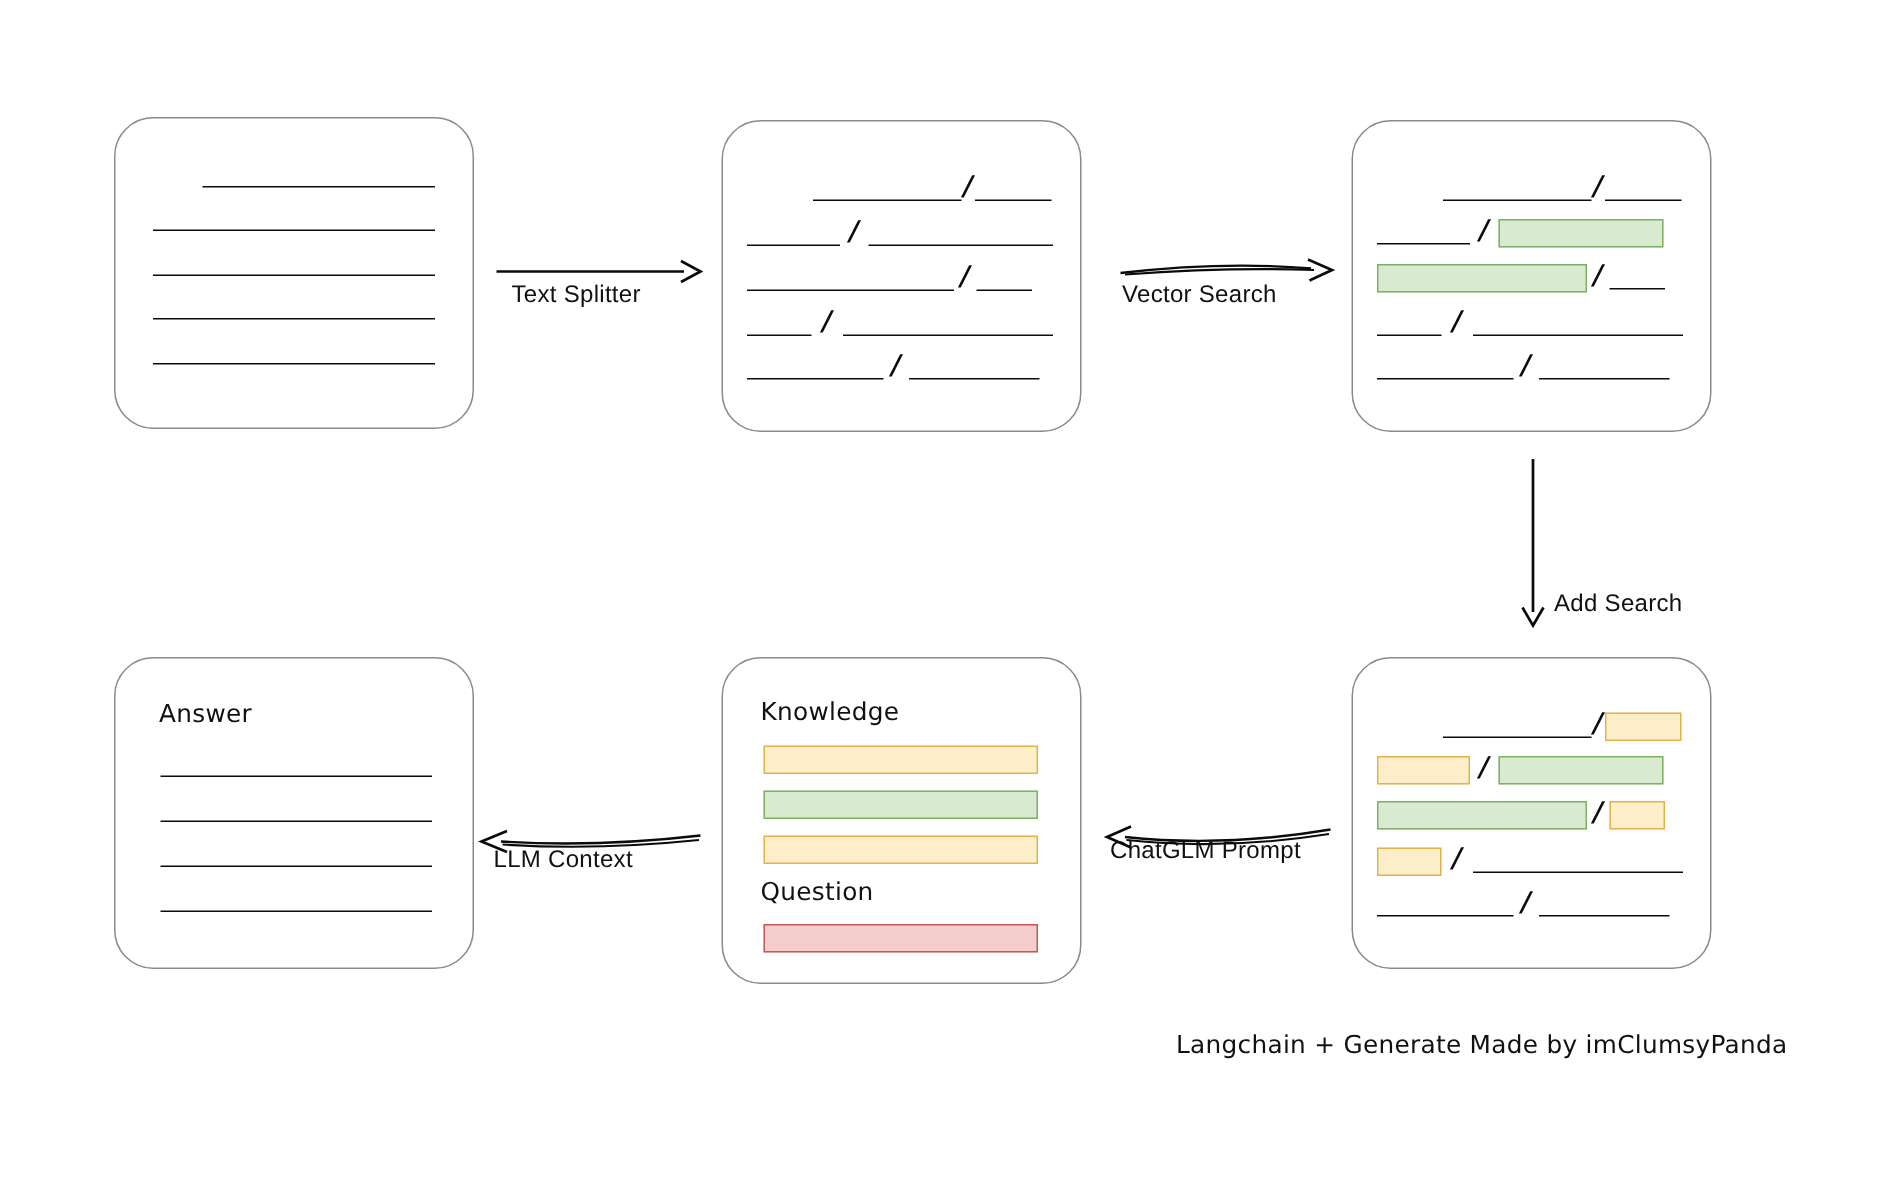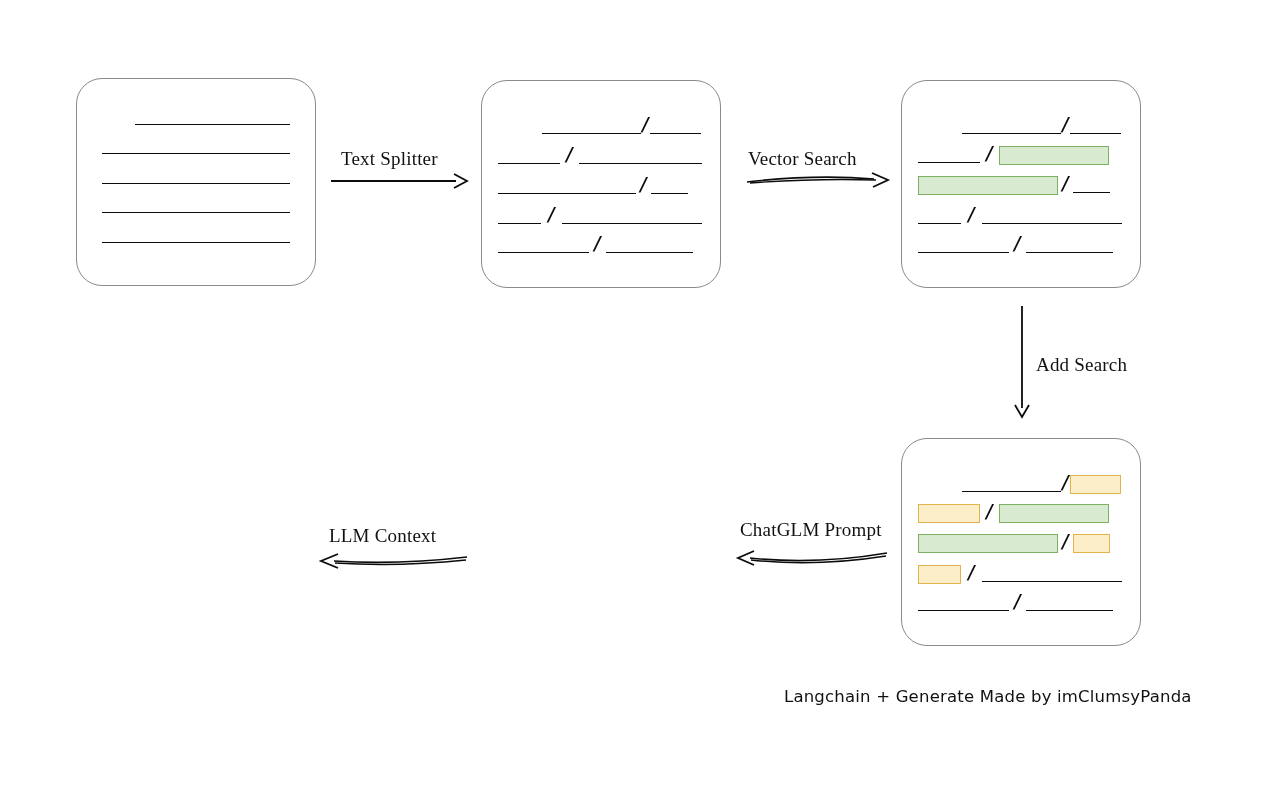--- a/index.html
+++ b/index.html
@@ -90,25 +90,26 @@
   .pline {
     position: absolute;
     height: 0;
     border-bottom: 1.9px solid #0b0b0b;
   }
 
   
   .arrow-svg { position: absolute; overflow: visible; }
   .arrow-label {
     position: absolute;
-    font-family: Liberation Serif, serif;
-    font-size: 19px;
+    font-family: Liberation Sans, sans-serif;
+    font-size: 16px;
     color: #111111;
     white-space: nowrap;
     letter-spacing: .2px;
+    margin-top: 40px;
   }
   .footer-note {
     position: absolute;
     font-family: "DejaVu Sans", sans-serif;
     font-size: 16.5px;
     color: #111111;
     white-space: nowrap;
     letter-spacing: .2px;
   }
 </style>
@@ -257,24 +258,46 @@
     </div>
   </div>
 
   <div class="arrow-label" style="left:740px; top:519px;">ChatGLM Prompt</div>
   <svg class="arrow-svg" style="left:736px; top:545px;" width="152" height="24" viewBox="0 0 152 24">
     <path d="M151 8 Q80 20 14 13" stroke="#0b0b0b" stroke-width="1.6" fill="none"></path>
     <path d="M150 11 Q80 22 15 15" stroke="#0b0b0b" stroke-width="1.4" fill="none"></path>
     <path d="M18 6 L2 13 L18 20" stroke="#0b0b0b" stroke-width="1.8" fill="none" stroke-linejoin="miter"></path>
   </svg>
 
+  <div class="box" style="left:481px; top:438px; width:240px; height:218px;">
+    <div class="box-inner">
+      <div class="box-title" style="left:25px; top:26px;">Knowledge</div>
+
+      <div class="bar hl-yellow" style="left:27px; top:58px; width:183px;"></div>
+      <div class="bar hl-green" style="left:27px; top:88px; width:183px;"></div>
+      <div class="bar hl-yellow" style="left:27px; top:118px; width:183px;"></div>
+
+      <div class="box-title" style="left:25px; top:146px;">Question</div>
+
+      <div class="bar hl-red" style="left:27px; top:177px; width:183px;"></div>
+    </div>
+  </div>
 
   <div class="arrow-label" style="left:329px; top:525px;">LLM Context</div>
   <svg class="arrow-svg" style="left:318px; top:549px;" width="150" height="22" viewBox="0 0 150 22">
     <path d="M149 8 Q80 16 16 12" stroke="#0b0b0b" stroke-width="1.6" fill="none"></path>
     <path d="M148 11 Q80 18 17 14" stroke="#0b0b0b" stroke-width="1.4" fill="none"></path>
     <path d="M20 5 L3 12 L20 19" stroke="#0b0b0b" stroke-width="1.8" fill="none" stroke-linejoin="miter"></path>
   </svg>
 
+  <div class="box" style="left:76px; top:438px; width:240px; height:208px;">
+    <div class="box-inner">
+      <div class="box-title" style="left:29px; top:27px;">Answer</div>
+      <div class="pline" style="left:30px; top:78px; width:181px;"></div>
+      <div class="pline" style="left:30px; top:108px; width:181px;"></div>
+      <div class="pline" style="left:30px; top:138px; width:181px;"></div>
+      <div class="pline" style="left:30px; top:168px; width:181px;"></div>
+    </div>
+  </div>
 
   <div class="footer-note" style="left:784px; top:687px;">Langchain + Generate Made by imClumsyPanda</div>
 
 </div>
 
 </body></html>

